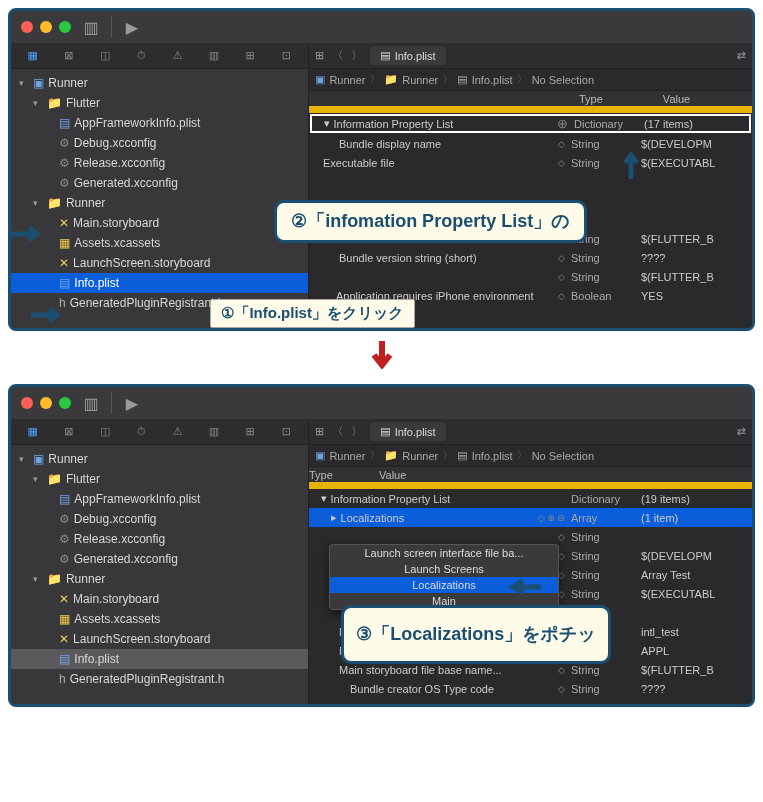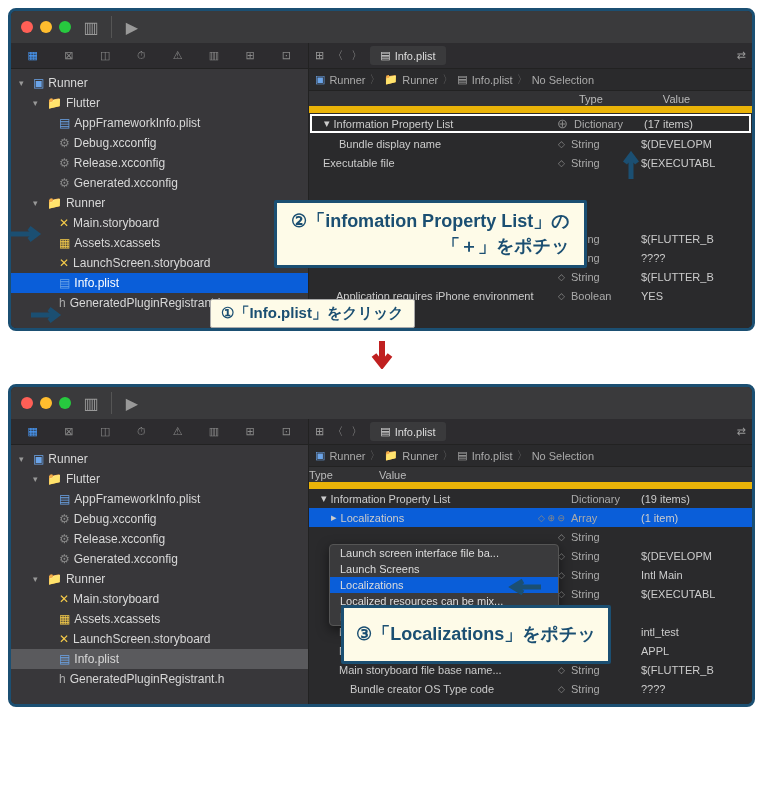--- a/index.html
+++ b/index.html
@@ -38,26 +38,26 @@
 .col-type { flex: 0 0 70px; display: flex; align-items: center; }
 .col-value { flex: 1; display: flex; align-items: center; }
 .plist-row { display: flex; height: 19px; color: #ccc; font-size: 11px; align-items: center; }
 .plist-row.sel-blue { background: #0a5ed9; }
 .key { flex: 0 0 262px; padding-left: 12px; display: flex; align-items: center; gap: 4px; }
 .type { flex: 0 0 70px; color: #aaa; }
 .value { flex: 1; color: #ccc; overflow: hidden; white-space: nowrap; }
 .updown { color: #888; font-size: 9px; margin-left: auto; margin-right: 6px; }
 .plus-icon { color: #888; font-size: 13px; margin-left: auto; margin-right: 6px; }
 .highlight-box { background: #fefbe8; border: 1px solid #aaa; color: #1b4f72; font-weight: bold; font-size: 15px; padding: 4px 10px; position: absolute; border-radius: 2px; margin-left: 44px; }
-.callout-big { background: #fefbe8; border: 3px solid #1b4f72; color: #1b4f72; font-weight: bold; font-size: 18px; padding: 6px 14px; position: absolute; border-radius: 2px; line-height: 1.4; }
+.callout-big { background: #fefbe8; border: 3px solid #1b4f72; color: #1b4f72; font-weight: bold; font-size: 18px; padding: 6px 14px; position: absolute; border-radius: 10px; line-height: 1.4; }
 .rel { position: relative; }
 .arrow-svg { position: absolute; }
 .big-arrow-down { text-align: center; font-size: 30px; color: #c02020; font-weight: bold; }
 .border-white { border: 2px solid #fff; }
-.dropdown { position: absolute; background: #3a3a3c; border: 1px solid #555; border-radius: 4px; font-size: 11px; color: #ddd; width: 230px; box-shadow: 0 4px 12px rgba(0,0,0,0.5); }
+.dropdown { position: absolute; background: #3a3a3c; border: 1px solid #555; border-radius: 4px; font-size: 11px; color: #ddd; width: 230px; box-shadow: 0 4px 12px rgba(0,0,0,0.5); text-align: center; }
 .dropdown .item { padding: 2px 10px; }
 .dropdown .item.sel { background: #0a5ed9; }
 </style>
 </head>
 <body>
 
 <div class="outer rel">
   <div class="titlebar">
     <div class="traffic">
       <div class="dot red"></div>
@@ -258,21 +258,20 @@
     </svg>
   <svg class="arrow-svg" style="left:18px;top:294px" width="40" height="20">
       <path d="M2 10 L28 10 M20 4 L28 10 L20 16" stroke="#1b4f72" stroke-width="5" fill="none"></path>
     </svg>
   <svg class="arrow-svg" style="left:610px;top:140px" width="20" height="30">
       <path d="M10 28 L10 4 M4 12 L10 4 L16 12" stroke="#1b4f72" stroke-width="5" fill="none"></path>
     </svg>
   <div class="highlight-box" style="left:155px;top:288px">①「Info.plist」をクリック</div>
   <div class="callout-big" style="left:263px;top:189px;text-align:right">
     <div>②「infomation Property List」の</div>
-      <div>「＋」をポチッ</div>
   </div>
 </div>
 
 <div class="big-arrow-down">
   <svg width="30" height="30">
       <path d="M15 2 L15 24 M7 16 L15 26 L23 16" stroke="#c02020" stroke-width="6" fill="none"></path>
     </svg>
 </div>
 
 <div class="outer rel">
@@ -423,21 +422,21 @@
             <span class="updown">◇</span>
           </div>
           <div class="type">String</div>
           <div class="value">$(DEVELOPM</div>
         </div>
       <div class="plist-row">
           <div class="key" style="padding-left:30px">
             <span class="updown">◇</span>
           </div>
           <div class="type">String</div>
-          <div class="value">Intl Main</div>
+          <div class="value">Array Test</div>
         </div>
       <div class="plist-row">
           <div class="key" style="padding-left:30px">
             <span class="updown">◇</span>
           </div>
           <div class="type">String</div>
           <div class="value">$(EXECUTABL</div>
         </div>
       <div class="plist-row">
           <div class="key" style="padding-left:30px">
@@ -476,21 +475,20 @@
             <span class="updown">◇</span>
           </div>
           <div class="type">String</div>
           <div class="value">????</div>
         </div>
 
       <div class="dropdown" style="left:20px;top:125px">
         <div class="item">Launch screen interface file ba...</div>
         <div class="item">Launch Screens</div>
         <div class="item sel">Localizations</div>
-        <div class="item">Localized resources can be mix...</div>
         <div class="item">Main</div>
       </div>
     </div>
   </div>
   <svg class="arrow-svg" style="left:492px;top:190px" width="40" height="20">
       <path d="M38 10 L12 10 M20 4 L10 10 L20 16" stroke="#1b4f72" stroke-width="5" fill="none"></path>
     </svg>
   <div class="callout-big" style="left:330px;top:218px;font-size:18px;padding:14px 12px">③「Localizations」をポチッ</div>
 </div>
 

